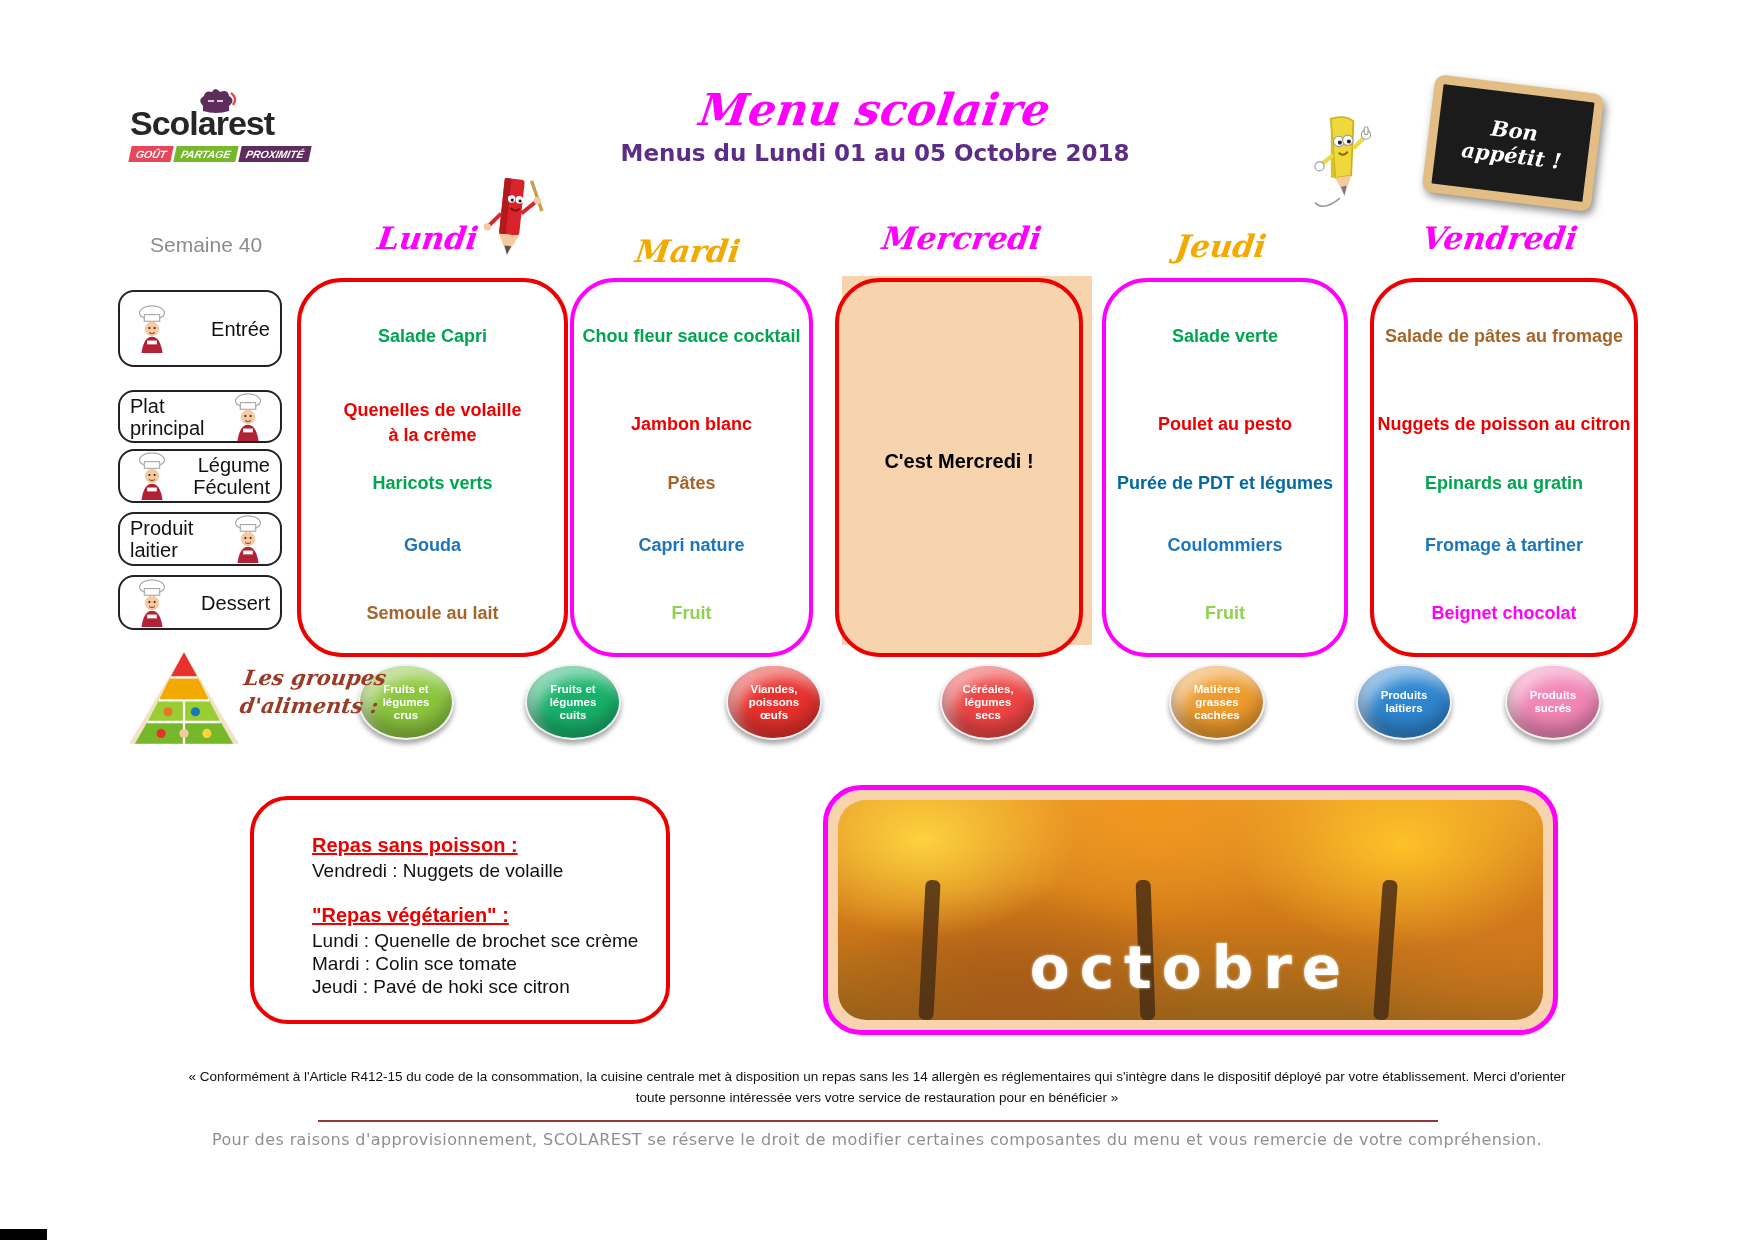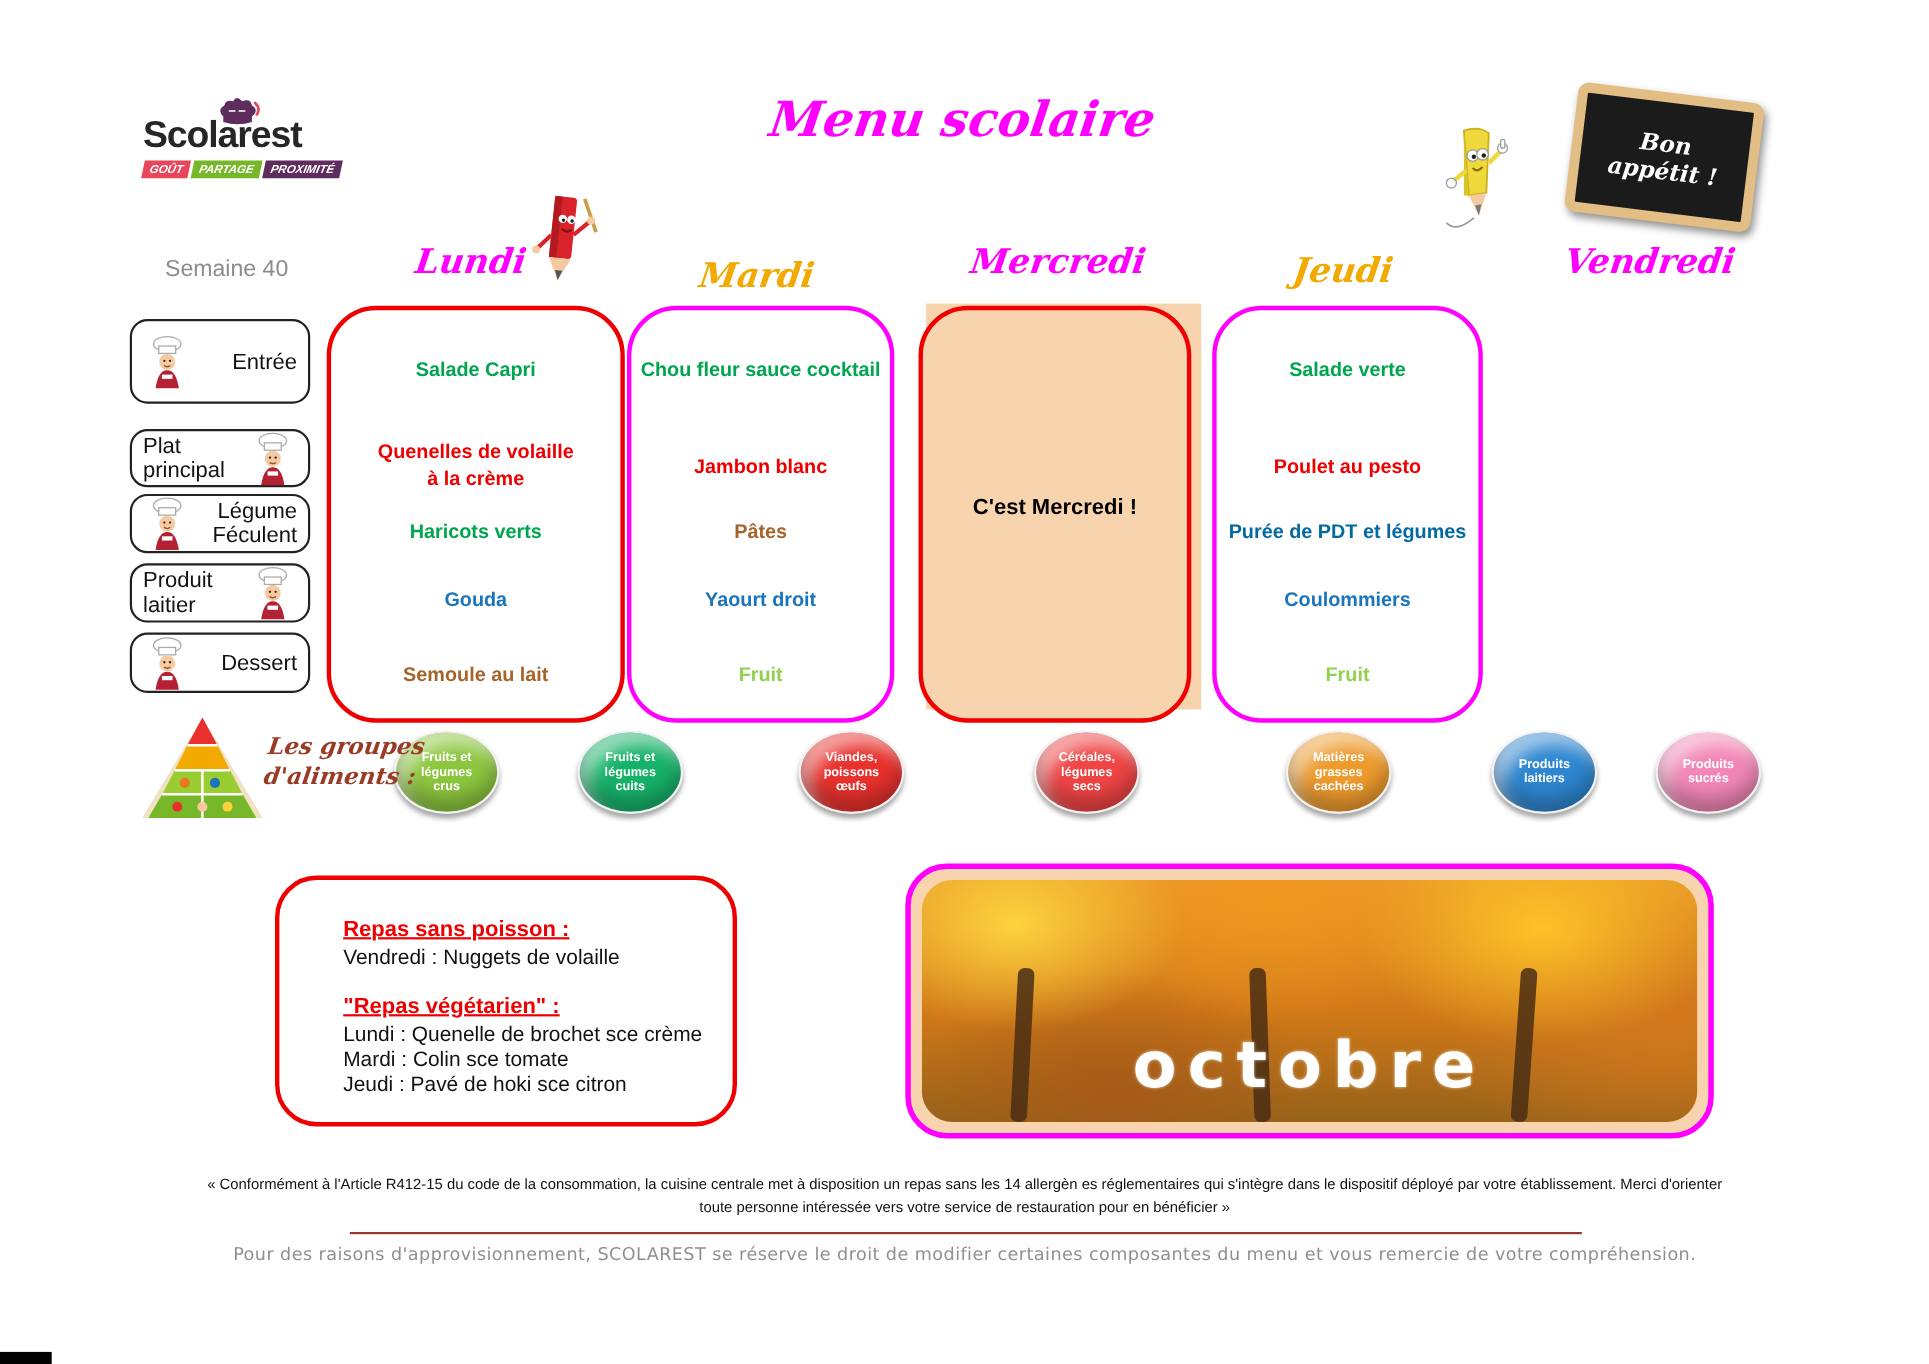--- a/index.html
+++ b/index.html
@@ -102,20 +102,21 @@
     </svg>
     <div class="logo-name">Scolarest</div>
     <div class="tagline">
       <span class="tag t-red">GOÛT</span>
       <span class="tag t-green">PARTAGE</span>
       <span class="tag t-purple">PROXIMITÉ</span>
     </div>
   </div>
 
   <div class="abs title script">Menu scolaire</div>
+  <div class="abs subtitle">Menus du Lundi 01 au 05 Octobre 2018</div>
   <div class="abs week">Semaine 40</div>
 
   <svg class="abs" style="left:478px;top:170px;width:68px;height:94px;transform:rotate(6deg);" viewBox="0 0 60 84">
     <line x1="44" y1="8" x2="56" y2="34" stroke="#C8A04A" stroke-width="3"></line>
     <rect x="20" y="8" width="18" height="50" rx="3" fill="#D8232A"></rect>
     <rect x="20" y="8" width="6" height="50" fill="#B21A20"></rect>
     <polygon points="20,58 38,58 29,76" fill="#F6C9A0"></polygon>
     <polygon points="26,68 32,68 29,76" fill="#555"></polygon>
     <circle cx="28" cy="26" r="3.4" fill="#fff"></circle>
       <circle cx="35" cy="26" r="3.4" fill="#fff"></circle>
@@ -197,37 +198,44 @@
 à la crème</div>
     <div class="item r3" style="color: rgb(0, 165, 80);">Haricots verts</div>
     <div class="item r4" style="color: rgb(27, 117, 188);">Gouda</div>
     <div class="item r5" style="color: rgb(165, 101, 42);">Semoule au lait</div>
   </div>
 
   <div class="day-box b-mag" style="left:570px;width:235px;">
     <div class="item r1" style="color: rgb(0, 165, 80);">Chou fleur sauce cocktail</div>
     <div class="item r2" style="color: rgb(238, 0, 0);">Jambon blanc</div>
     <div class="item r3" style="color: rgb(165, 101, 42);">Pâtes</div>
-    <div class="item r4" style="color: rgb(27, 117, 188);">Yaourt droit</div>
+    <div class="item r4" style="color: rgb(27, 117, 188);">Capri nature</div>
     <div class="item r5" style="color: rgb(146, 208, 80);">Fruit</div>
   </div>
 
   <div class="abs peach-shadow"></div>
   <div class="day-box b-red merc-box">
     <div class="merc-msg">C'est Mercredi !</div>
   </div>
 
   <div class="day-box b-mag" style="left:1102px;width:238px;">
     <div class="item r1" style="color: rgb(0, 165, 80);">Salade verte</div>
     <div class="item r2" style="color: rgb(238, 0, 0);">Poulet au pesto</div>
     <div class="item r3" style="color: #0369a1;">Purée de PDT et légumes</div>
     <div class="item r4" style="color: rgb(27, 117, 188);">Coulommiers</div>
     <div class="item r5" style="color: rgb(146, 208, 80);">Fruit</div>
   </div>
 
+  <div class="day-box b-red" style="left:1370px;width:260px;">
+    <div class="item r1" style="color: rgb(165, 101, 42);">Salade de pâtes au fromage</div>
+    <div class="item r2" style="color: rgb(238, 0, 0);">Nuggets de poisson au citron</div>
+    <div class="item r3" style="color: rgb(0, 165, 80);">Epinards au gratin</div>
+    <div class="item r4" style="color: rgb(27, 117, 188);">Fromage à tartiner</div>
+    <div class="item r5" style="color: rgb(255, 0, 255);">Beignet chocolat</div>
+  </div>
 
   <div class="badge" style="left: 358px; background-color: rgb(140, 198, 62);">Fruits et
 légumes
 crus</div>
   <div class="badge" style="left: 525px; background-color: rgb(23, 178, 106);">Fruits et
 légumes
 cuits</div>
   <div class="badge" style="left: 726px; background-color: rgb(232, 49, 45);">Viandes,
 poissons
 œufs</div>

